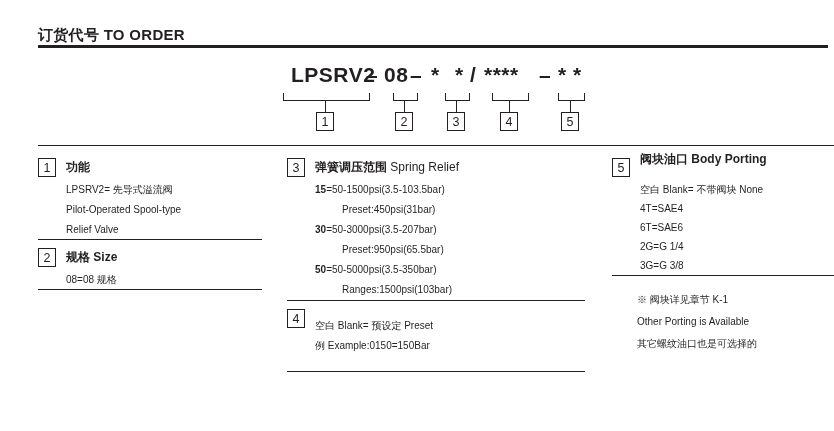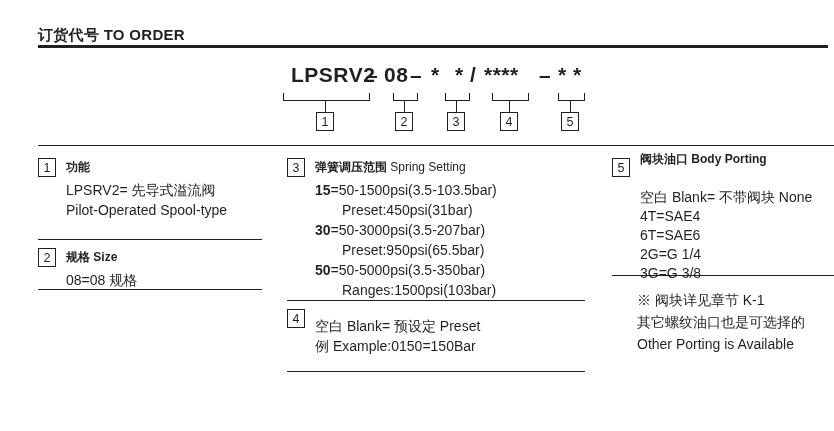--- a/index.html
+++ b/index.html
@@ -24,21 +24,21 @@
     border-bottom:1.3px solid #231f20;
   }
   .stem { position:absolute; top:100px; width:1.3px; height:12px; background:#231f20; }
   .numbox {
     position:absolute; width:16px; height:17px; border:1.4px solid #231f20;
     display:flex; align-items:center; justify-content:center;
     font-size:12.5px; background:#fff;
   }
   .heading { position:absolute; font-size:12px; font-weight:bold; white-space:nowrap; }
   .heading .light { font-weight:normal; }
-  .tblock { position:absolute; font-size:14px; line-height:20px; white-space:nowrap; }
+  .tblock { position:absolute; font-size:10px; line-height:20px; white-space:nowrap; }
   .tblock.tight { line-height:19px; }
   .tblock.notes { line-height:22px; }
   .preset { padding-left:27px; }
 </style>
 </head>
 <body>
 
 <div class="page">
 
   <div class="page-title">订货代号 TO ORDER</div>
@@ -80,60 +80,61 @@
     <div class="numbox" style="left:561px; top:112px">5</div>
   </div>
 
   <div class="rule" style="left:38px; top:145px; width:796px"></div>
 
   <div class="numbox" style="left:38px; top:158px">1</div>
   <div class="heading" style="left:66px; top:159px">功能</div>
   <div class="tblock" style="left:66px; top:180px">
     <div>LPSRV2= 先导式溢流阀</div>
     <div>Pilot-Operated Spool-type</div>
+    <div>Relief Valve</div>
   </div>
   <div class="rule" style="left:38px; top:239px; width:224px"></div>
 
   <div class="numbox" style="left:38px; top:248px">2</div>
   <div class="heading" style="left:66px; top:249px">规格 Size</div>
   <div class="tblock" style="left:66px; top:270px">
     <div>08=08 规格</div>
   </div>
   <div class="rule" style="left:38px; top:289px; width:224px"></div>
 
   <div class="numbox" style="left:287px; top:158px">3</div>
   <div class="heading" style="left:315px; top:159px">
-    <span>弹簧调压范围</span><span class="light"> Spring Setting</span>
+    <span>弹簧调压范围</span><span class="light"> Spring Relief</span>
   </div>
   <div class="tblock" style="left:315px; top:180px">
     <div><b>15</b><span>=50-1500psi(3.5-103.5bar)</span></div>
     <div class="preset">Preset:450psi(31bar)</div>
     <div><b>30</b><span>=50-3000psi(3.5-207bar)</span></div>
     <div class="preset">Preset:950psi(65.5bar)</div>
     <div><b>50</b><span>=50-5000psi(3.5-350bar)</span></div>
     <div class="preset">Ranges:1500psi(103bar)</div>
   </div>
   <div class="rule" style="left:287px; top:300px; width:298px"></div>
 
   <div class="numbox" style="left:287px; top:309px">4</div>
   <div class="tblock" style="left:315px; top:316px">
     <div>空白 Blank= 预设定 Preset</div>
     <div>例 Example:0150=150Bar</div>
   </div>
   <div class="rule" style="left:287px; top:371px; width:298px"></div>
 
   <div class="numbox" style="left:612px; top:158px">5</div>
   <div class="heading" style="left:640px; top:151px">阀块油口 Body Porting</div>
-  <div class="tblock tight" style="left:640px; top:188px">
+  <div class="tblock tight" style="left:640px; top:180px">
     <div>空白 Blank= 不带阀块 None</div>
     <div>4T=SAE4</div>
     <div>6T=SAE6</div>
     <div>2G=G 1/4</div>
     <div>3G=G 3/8</div>
   </div>
   <div class="rule" style="left:612px; top:275px; width:222px"></div>
   <div class="tblock notes" style="left:637px; top:289px">
     <div>※ 阀块详见章节 K-1</div>
+    <div>Other Porting is Available</div>
     <div>其它螺纹油口也是可选择的</div>
-    <div>Other Porting is Available</div>
   </div>
 
 </div>
 
 </body></html>

